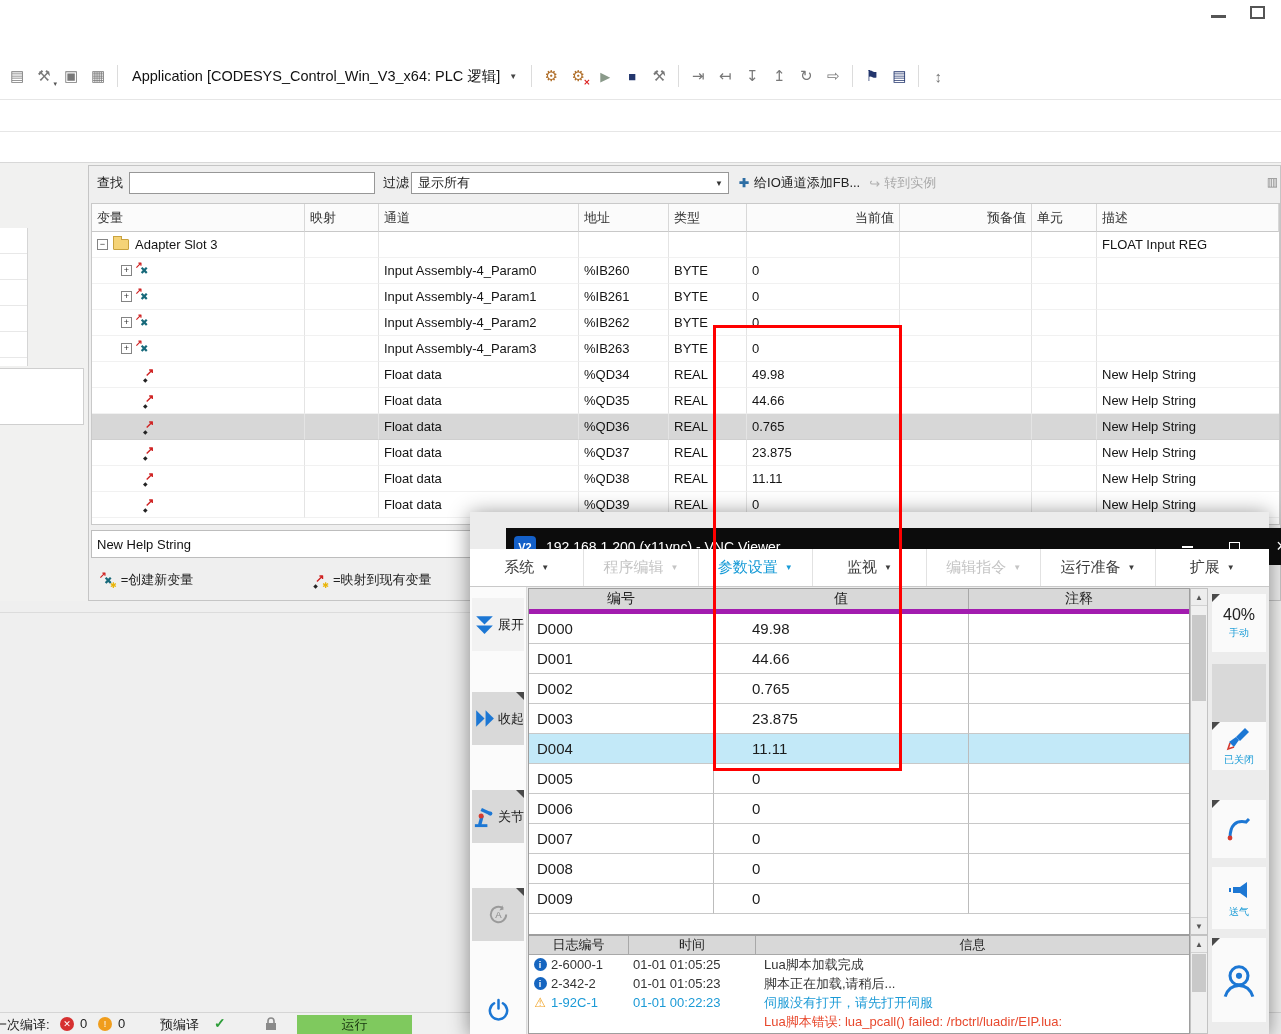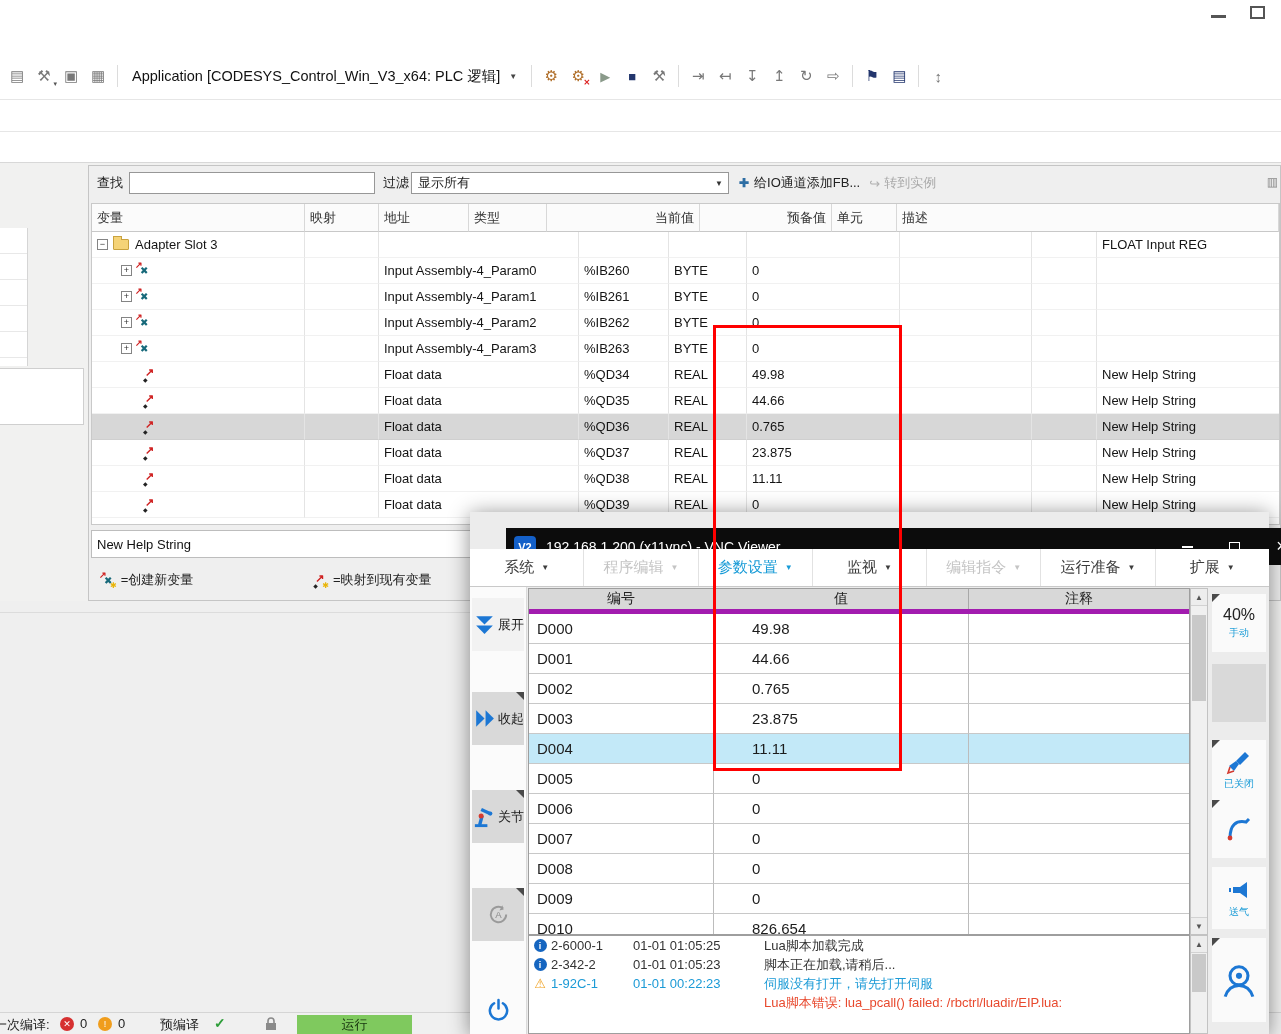--- a/index.html
+++ b/index.html
@@ -240,20 +240,21 @@
         <span class="gotoic">↪</span>
         <span>转到实例</span>
       </div>
       <span class="ovf">▥</span>
     </div>
 
     <div class="grid">
       <div class="row hd">
         <div class="c w-var">变量</div>
         <div class="c w-map">映射</div>
+        <div class="c w-ch">通道</div>
         <div class="c w-addr">地址</div>
         <div class="c w-type">类型</div>
         <div class="c w-val">当前值</div>
         <div class="c w-prep">预备值</div>
         <div class="c w-unit">单元</div>
         <div class="c w-desc">描述</div>
       </div>
 
       <div class="row">
         <div class="c w-var">
@@ -594,34 +595,34 @@
       <div class="v-row">
           <div class="vc vc-id">D008</div>
           <div class="vc vc-val">0</div>
           <div class="vc vc-com"></div>
         </div>
       <div class="v-row">
           <div class="vc vc-id">D009</div>
           <div class="vc vc-val">0</div>
           <div class="vc vc-com"></div>
         </div>
-      <div class="v-row">
-          <div class="vc vc-id">D010</div>
-          <div class="vc vc-val">826.654</div>
-          <div class="vc vc-com"></div>
-        </div>
     </div>
 
     <div class="v-scroll">
       <div class="arr up">▲</div>
       <div class="thumb"></div>
       <div class="arr dn">▼</div>
     </div>
 
     <div class="v-log">
+      <div class="l-hrow">
+        <div class="l-h" style="width:100px">日志编号</div>
+        <div class="l-h" style="width:127px">时间</div>
+        <div class="l-h" style="flex:1">信息</div>
+      </div>
       <div class="l-row">
         <span class="l-ic">
             <span class="info-dot">i</span>
           </span>
         <span class="l-id">2-6000-1</span>
         <span class="l-time">01-01 01:05:25</span>
         <span class="l-msg">Lua脚本加载完成</span>
       </div>
       <div class="l-row">
         <span class="l-ic">
@@ -651,21 +652,21 @@
       <div class="arr up">▲</div>
       <div class="thumb"></div>
     </div>
 
     <div class="rp">
       <div class="rbtn cornerL" style="top:6px; height:58px">
         <span class="spd">40%</span>
         <span class="rl">手动</span>
       </div>
       <div class="rbtn grayb" style="top:76px; height:58px"></div>
-      <div class="rbtn cornerL" style="top:152px; height:60px">
+      <div class="rbtn cornerL" style="top:134px; height:48px">
         <svg class="ri" viewBox="0 0 26 26">
           <path d="M19 3l4 4-9 9-4-4z" fill="#1c77d4"></path>
           <path d="M10 12l3 3-5 7-5-5z" fill="#1c77d4"></path>
           <path d="M4 18l-2 6 6-2" fill="none" stroke="#d43a2f" stroke-width="1.6"></path>
         </svg>
         <span class="rl">已关闭</span>
       </div>
       <div class="rbtn cornerL" style="top:212px; height:58px">
         <svg class="ri" viewBox="0 0 26 26">
           <path d="M4 22C4 9 10 4 20 6l3-3" fill="none" stroke="#1c77d4" stroke-width="3"></path>

